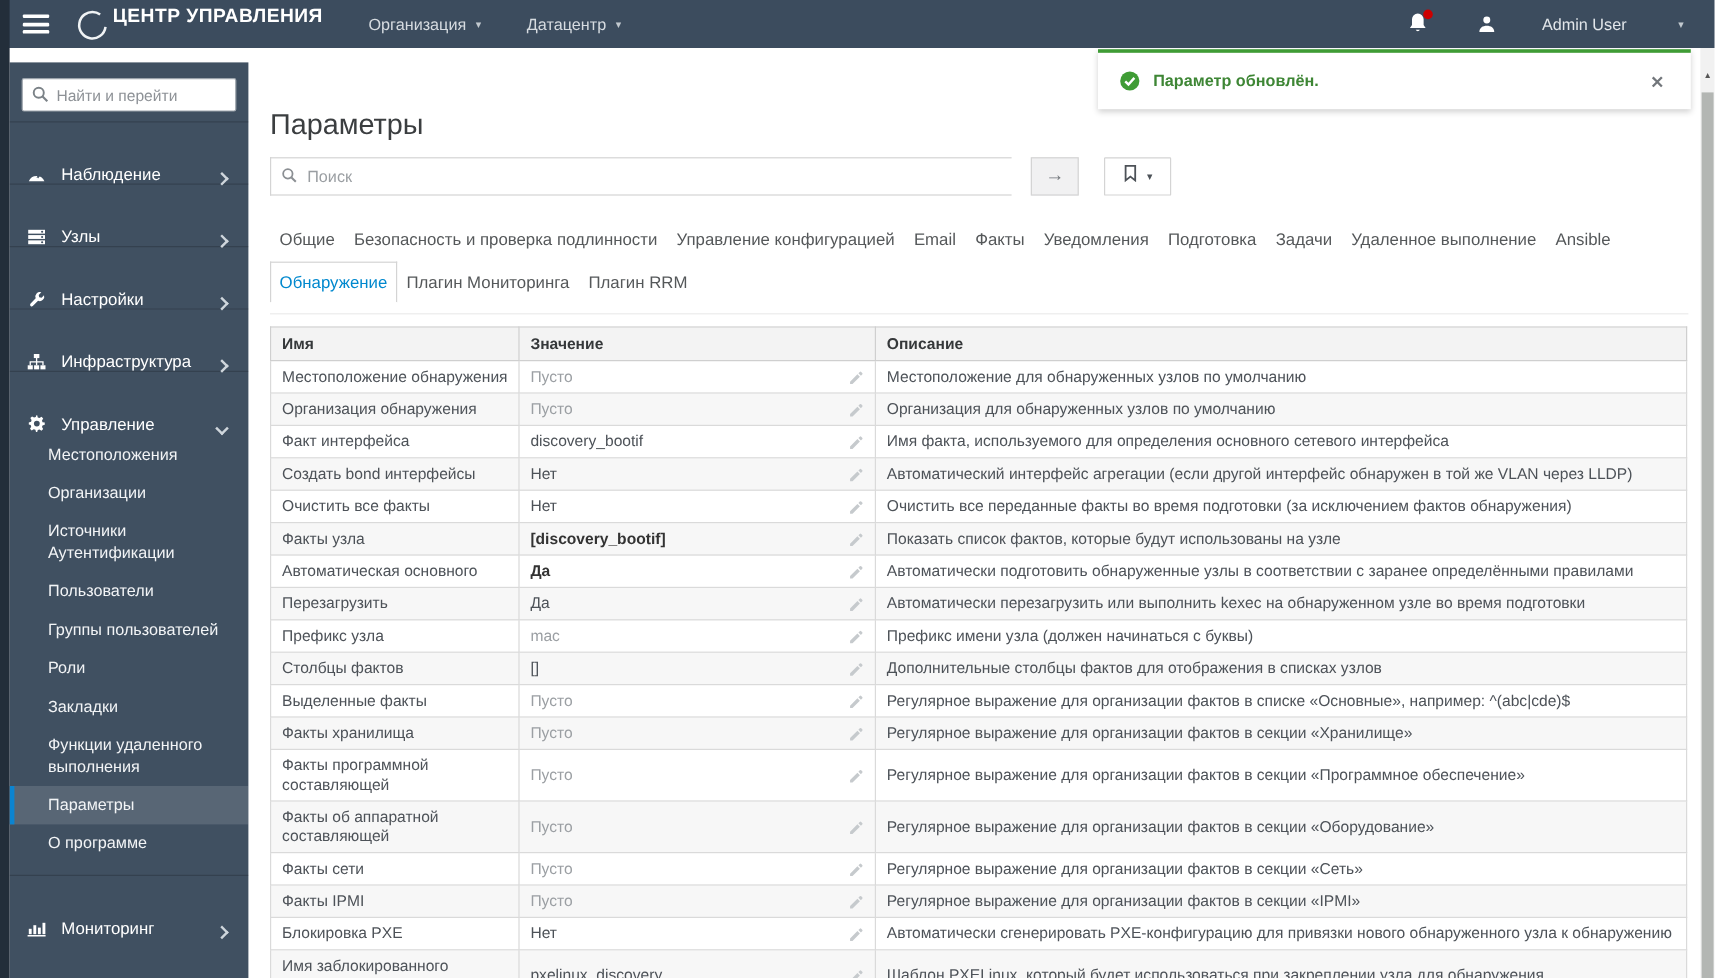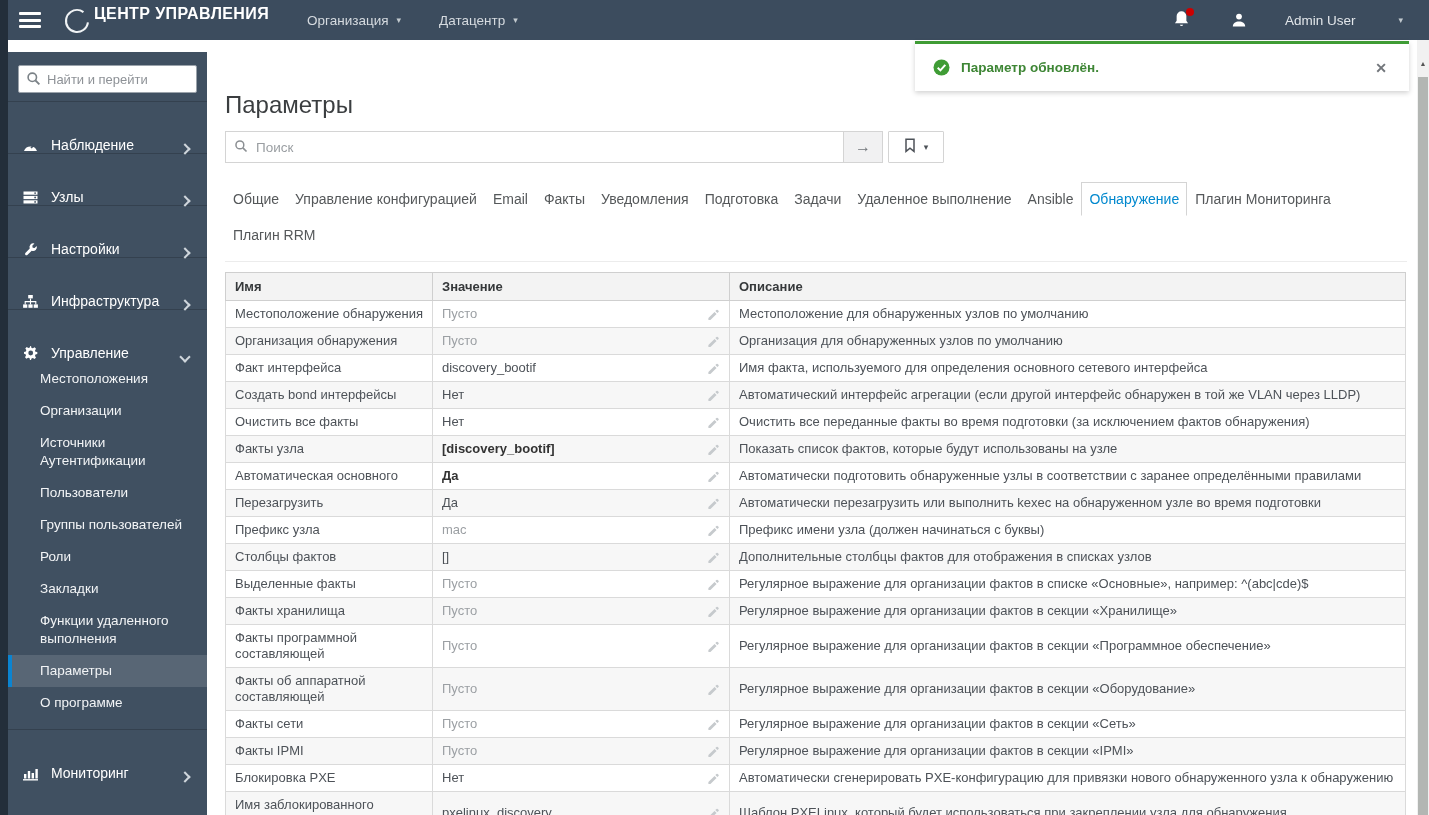--- a/index.html
+++ b/index.html
@@ -49,21 +49,21 @@
   .toast .x{margin-left:auto;margin-right:22px;color:#72767b;font-size:14px;cursor:pointer;font-weight:bold;}
 
   
   .scroll-track{position:absolute;right:0;top:40px;width:12px;bottom:0;background:#f1f1f1;z-index:25;}
   .scroll-up{margin-top:17px;text-align:center;font-size:7px;color:#555;line-height:14px;cursor:pointer;}
   .scroll-thumb{position:absolute;left:1px;right:1px;top:37px;bottom:0;background:#b3b6b3;cursor:pointer;}
 
   
   .main{position:absolute;left:207px;top:40px;right:12px;bottom:0;background:#fff;overflow:hidden;padding-left:18px;box-sizing:border-box;}
   .page-title{margin-top:50px;font-size:24px;line-height:30px;color:#3b3e40;font-weight:400;}
-  .search-row{margin-top:11px;display:flex;align-items:stretch;height:32px;}
+  .search-row{margin-top:11px;display:flex;align-items:stretch;height:32px;gap:16px;}
   .q-wrap{position:relative;width:618px;}
   .q-wrap input{width:100%;height:100%;box-sizing:border-box;border:1px solid #d4d4d4;border-right:none;
         font-family:"Liberation Sans",sans-serif;font-size:13.5px;color:#363636;padding:0 8px 0 30px;outline:none;background:#fff;}
   .q-wrap input::placeholder{color:#9a9ea2;}
   .q-wrap .mag{position:absolute;left:9px;top:8px;}
   .q-submit{width:38px;border:1px solid #d4d4d4;background:#f1f1f2;color:#72767b;font-size:16px;
             display:flex;align-items:center;justify-content:center;cursor:pointer;}
   .bm-btn{margin-left:5px;width:54px;border:1px solid #d4d4d4;background:#fff;border-radius:1px;
           display:flex;align-items:center;justify-content:center;gap:8px;cursor:pointer;}
   .bm-btn .caret{font-size:9px;color:#4d5258;}
@@ -283,20 +283,21 @@
               <path d="M2 1.2h8v12.2L6 10.2l-4 3.2z" fill="none" stroke="#4d5258" stroke-width="1.5"></path>
             </svg>
         </span>
         <span class="caret">▾</span>
       </div>
     </div>
 
     <div class="tabs" id="tabs">
   <span class="tab">Общие</span>
 
+  <span class="tab">Безопасность и проверка подлинности</span>
 
   <span class="tab">Управление конфигурацией</span>
 
   <span class="tab">Email</span>
 
   <span class="tab">Факты</span>
 
   <span class="tab">Уведомления</span>
 
   <span class="tab">Подготовка</span>

